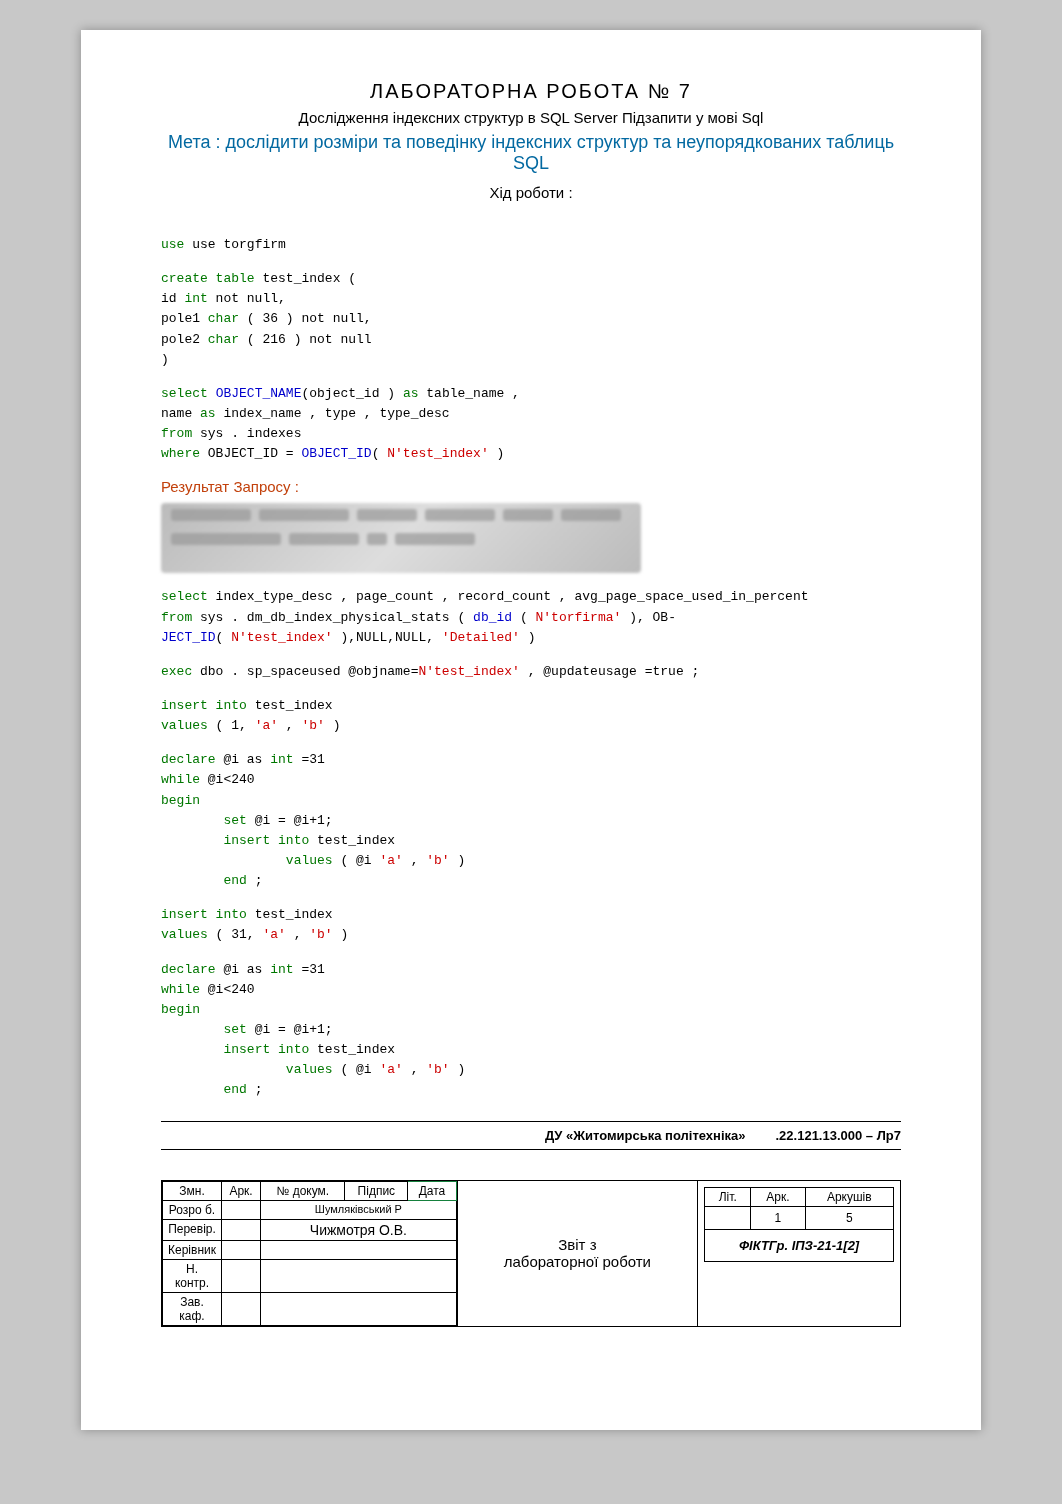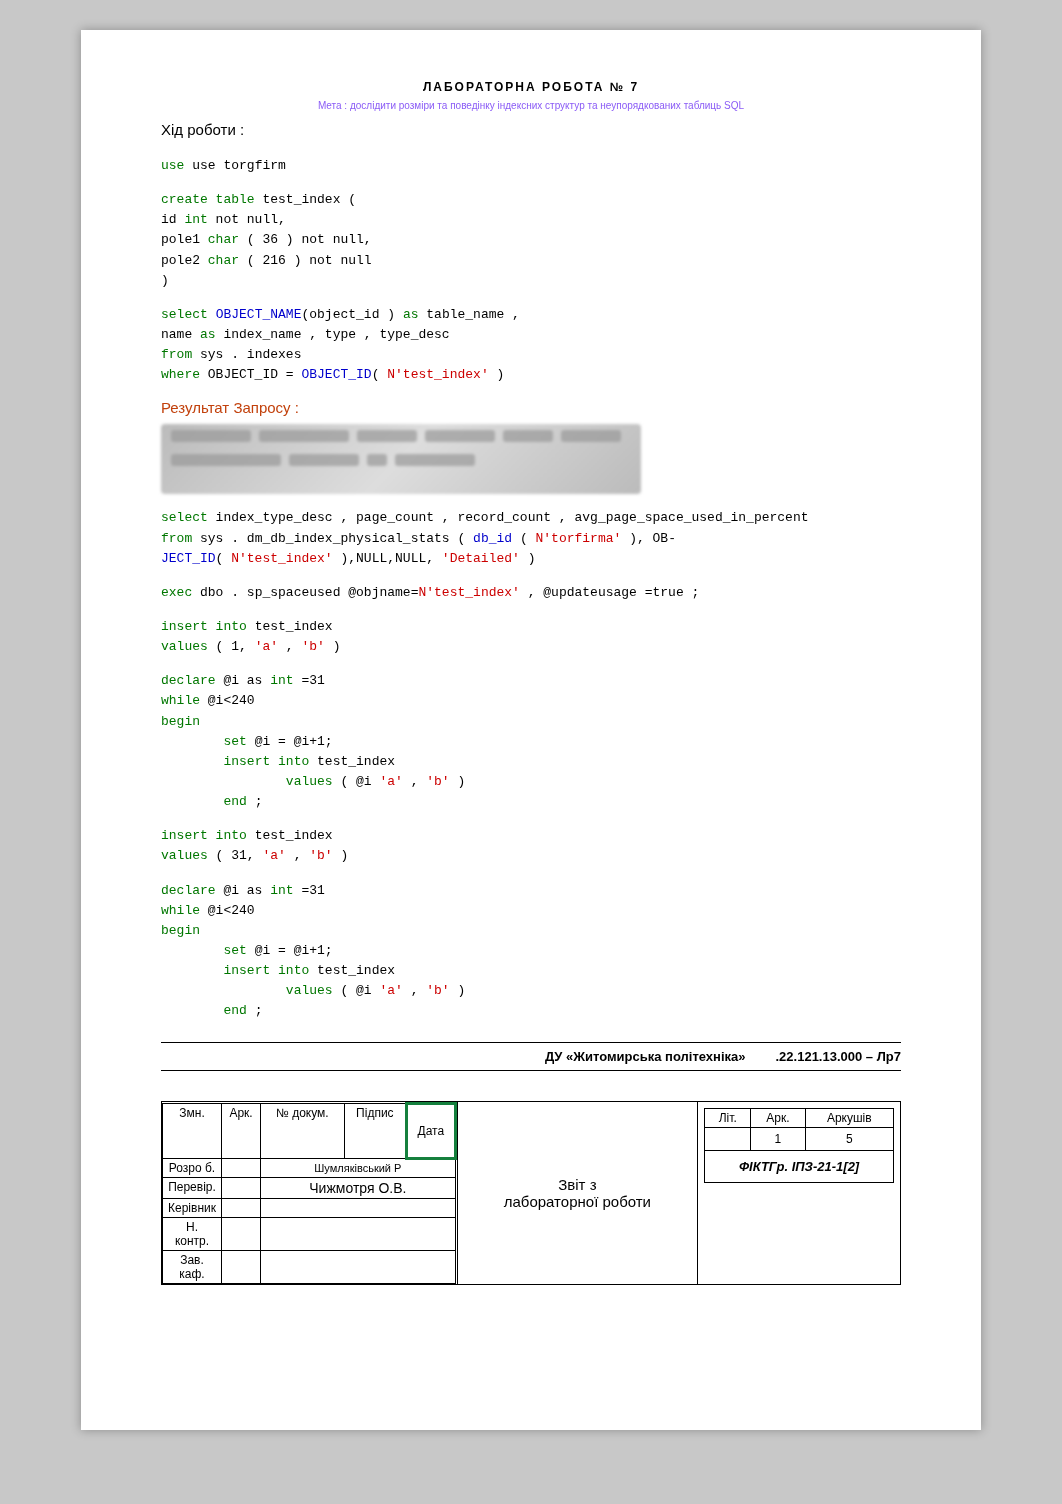--- a/index.html
+++ b/index.html
@@ -18,40 +18,40 @@
       margin: 30px auto;
       padding: 50px 80px 0 80px;
       position: relative;
       box-shadow: 0 0 10px rgba(0,0,0,0.3);
     }
     .title-section {
       text-align: center;
       margin-bottom: 10px;
     }
     .title-line {
-      font-size: 12px;
-      font-weight: bold;
+      font-size: 20px;
+      font-weight: normal;
       letter-spacing: 2px;
       margin-bottom: 6px;
       color: #000;
     }
     .subtitle-line {
       font-size: 15px;
       margin-bottom: 6px;
       color: #000;
     }
     .meta-line {
-      font-size: 10px;
+      font-size: 18px;
       margin-bottom: 4px;
-      color: #8b5cf6;
+      color: #0369a1;
     }
     .work-heading {
       font-size: 15px;
-      text-align: left;
-      margin: 8px 0 18px 0;
+      text-align: center;
+      margin: 8px 0 34px 0;
       color: #000;
     }
     .code-block {
       font-family: 'Courier New', Courier, monospace;
       font-size: 13px;
       line-height: 1.55;
       margin-bottom: 14px;
       color: #000;
     }
     .kw { color: #007700; }
@@ -98,20 +98,21 @@
       width: 40%;
     }
   </style>
 </head>
 <body>
 
 <div class="page">
 
   <div class="title-section">
     <div class="title-line">ЛАБОРАТОРНА    РОБОТА   № 7</div>
+    <div class="subtitle-line">Дослідження індексних структур в SQL Server Підзапити у мові Sql</div>
     <div class="meta-line">Мета : дослідити розміри та поведінку індексних структур та неупорядкованих  таблиць SQL</div>
   </div>
 
   <div class="work-heading">Хід роботи :</div>
 
   <div class="code-block">
     <span class="kw">use</span>
     <span>use   torgfirm</span>
   </div>
 
@@ -200,21 +201,21 @@
       <tbody>
           <tr>
         <td class="footer-left" rowspan="6" style="padding: 0; vertical-align: top;">
           <table style="width:100%; border-collapse:collapse; font-size:12px;text-align:center;">
             <tbody>
                   <tr>
               <td style="border:1px solid #000; padding:2px 5px; width:55px;">Змн.</td>
               <td style="border:1px solid #000; padding:2px 5px; width:40px;">Арк.</td>
               <td style="border:1px solid #000; padding:2px 5px; width:90px;">№ докум.</td>
               <td style="border:1px solid #000; padding:2px 5px; width:65px;">Підпис</td>
-              <td style="border:3px solid #15803d; padding:19px 5px; width:50px;">Дата</td>
+              <td style="border:1px solid #15803d; padding:2px 5px; width:50px;">Дата</td>
             </tr>
             <tr>
               <td style="border:1px solid #000; padding:2px 5px;">Розро б.</td>
               <td style="border:1px solid #000; padding:2px 5px;"></td>
               <td style="border:1px solid #000; padding:2px 5px; font-size:11px;" colspan="3">Шумляківський Р</td>
             </tr>
             <tr>
               <td style="border:1px solid #000; padding:2px 5px;">Перевір.</td>
               <td style="border:1px solid #000; padding:2px 5px;"></td>
               <td style="border:1px solid #000; padding:2px 5px; font-size:14px;" colspan="3">Чижмотря О.В.</td>

